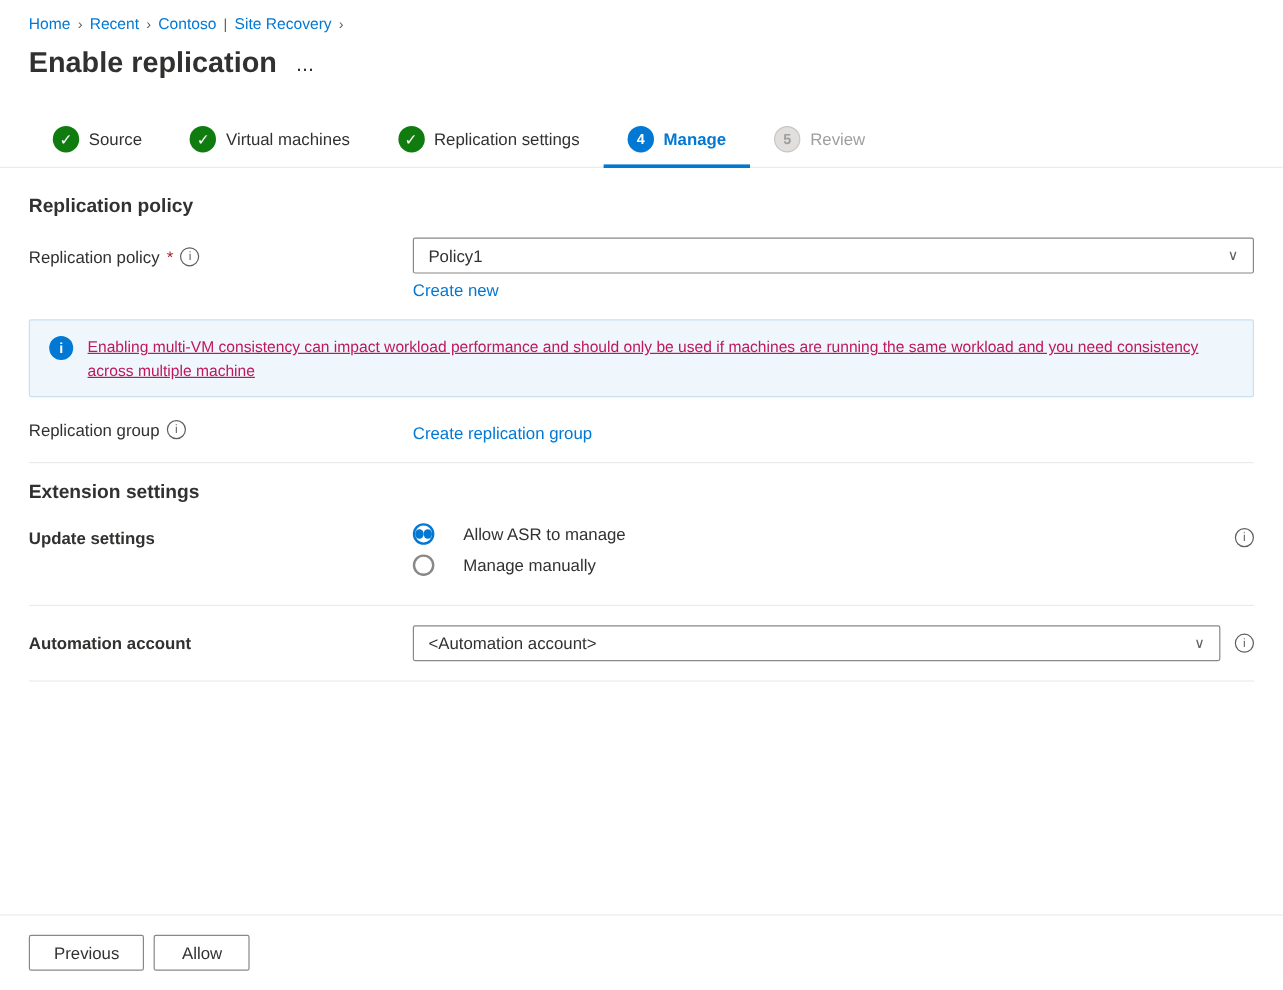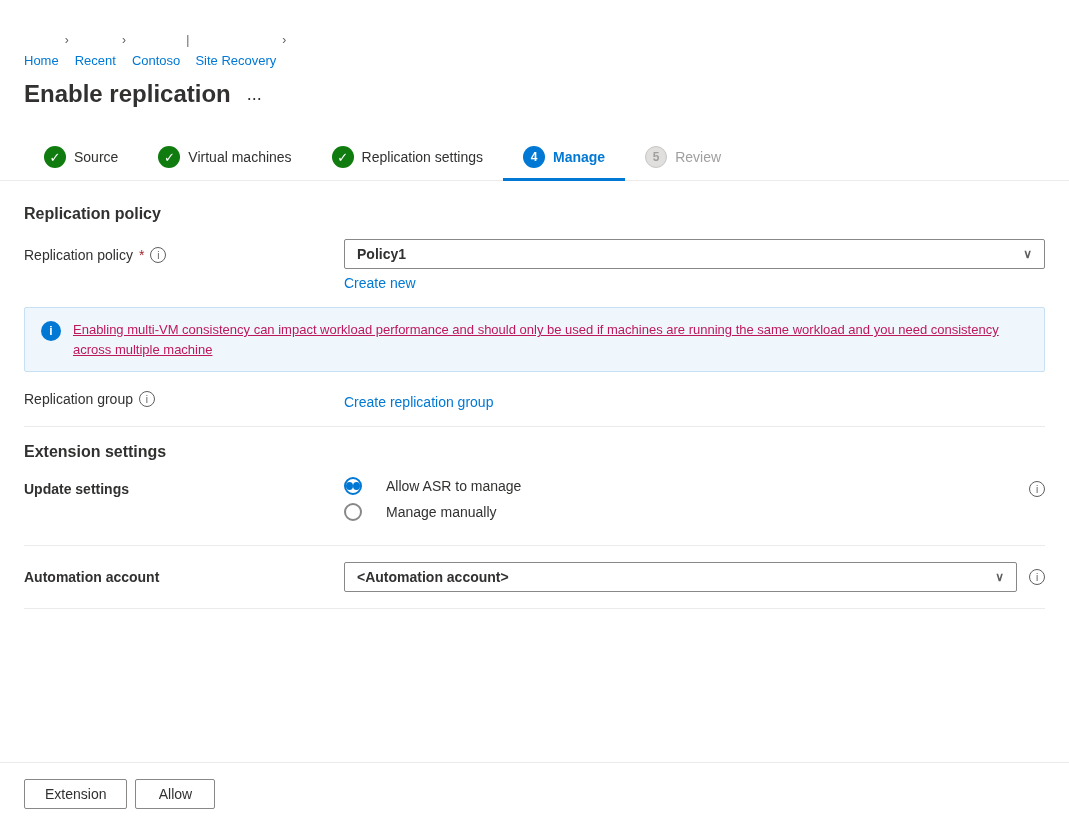--- a/index.html
+++ b/index.html
@@ -2,21 +2,21 @@
 <html><head>
   <meta charset="utf-8">
   <style>
     * { box-sizing: border-box; margin: 0; padding: 0; }
     body { font-family: 'Segoe UI', Arial, sans-serif; font-size: 14px; color: #323130; background: #fff; }
     
     .page-container { max-width: 1069px; min-height: 825px; display: flex; flex-direction: column; }
     
     
     .breadcrumb { padding: 12px 24px 8px; display: flex; align-items: center; gap: 6px; font-size: 13px; }
-    .breadcrumb a { color: #0078d4; text-decoration: none; margin-top: 41px; }
+    .breadcrumb a { color: #0078d4; text-decoration: none; }
     .breadcrumb .separator { color: #605e5c; font-size: 12px; }
     
     
     .page-header { padding: 4px 24px 16px; display: flex; align-items: center; gap: 10px; }
     .page-title { font-size: 24px; font-weight: 600; color: #323130; }
     .ellipsis-btn { background: none; border: none; font-size: 18px; cursor: pointer; color: #323130; padding: 2px 6px; border-radius: 2px; }
     
     
     .wizard-steps { display: flex; align-items: center; padding: 12px 24px 0; border-bottom: 1px solid #edebe9; gap: 0; }
     .step { display: flex; align-items: center; gap: 8px; padding: 10px 20px; cursor: pointer; border-bottom: 3px solid transparent; margin-bottom: -1px; }
@@ -35,21 +35,21 @@
     .section-title { font-size: 16px; font-weight: 700; margin-bottom: 16px; color: #323130; }
     
     
     .form-row { display: flex; align-items: flex-start; margin-bottom: 8px; }
     .form-label { min-width: 320px; display: flex; align-items: center; gap: 6px; padding-top: 8px; font-size: 14px; color: #323130; }
     .required-star { color: #a4262c; }
     .info-icon { width: 16px; height: 16px; border-radius: 50%; border: 1px solid #605e5c; display: flex; align-items: center; justify-content: center; font-size: 10px; color: #605e5c; cursor: pointer; flex-shrink: 0; }
     .form-control-area { flex: 1; }
     
     
-    .dropdown-select { width: 100%; padding: 6px 12px; border: 1px solid #8a8886; border-radius: 2px; font-size: 14px; display: flex; align-items: center; justify-content: space-between; cursor: pointer; background: #fff; font-weight: bold; }
+    .dropdown-select { width: 100%; padding: 6px 12px; border: 1px solid #8a8886; border-radius: 2px; font-size: 14px; display: flex; align-items: center; justify-content: space-between; cursor: pointer; background: #fff; }
     .dropdown-chevron { font-size: 12px; color: #605e5c; }
     
     
     .create-link { color: #0078d4; text-decoration: none; font-size: 14px; display: inline-block; margin-top: 6px; cursor: pointer; }
     
     
     .info-text { margin: 16px 0; color: #323130; font-size: 14px; line-height: 1.5; }
     
     
     .info-box { background: #eff6fc; border: 1px solid #c7e0f4; border-radius: 2px; padding: 12px 16px; margin: 16px 0; display: flex; gap: 12px; align-items: flex-start; }
@@ -211,16 +211,16 @@
         </div>
         <div class="auto-info">
           <div class="info-icon">i</div>
         </div>
       </div>
     </div>
 
   </div>
 
   <div class="footer">
-    <button class="btn btn-default">Extension</button>
+    <button class="btn btn-default">Previous</button>
     <button class="btn btn-default">Allow</button>
   </div>
 </div>
 
 </body></html>

